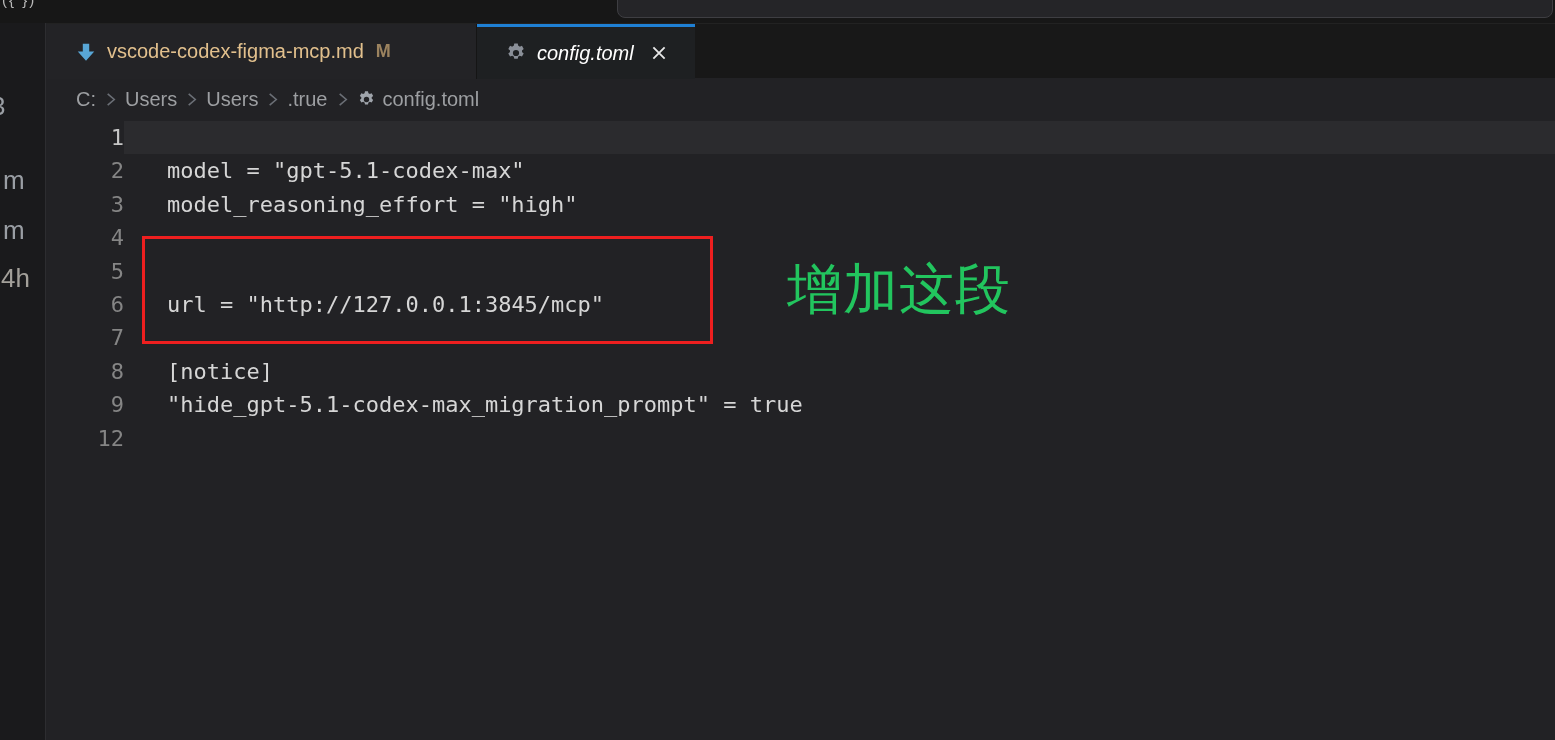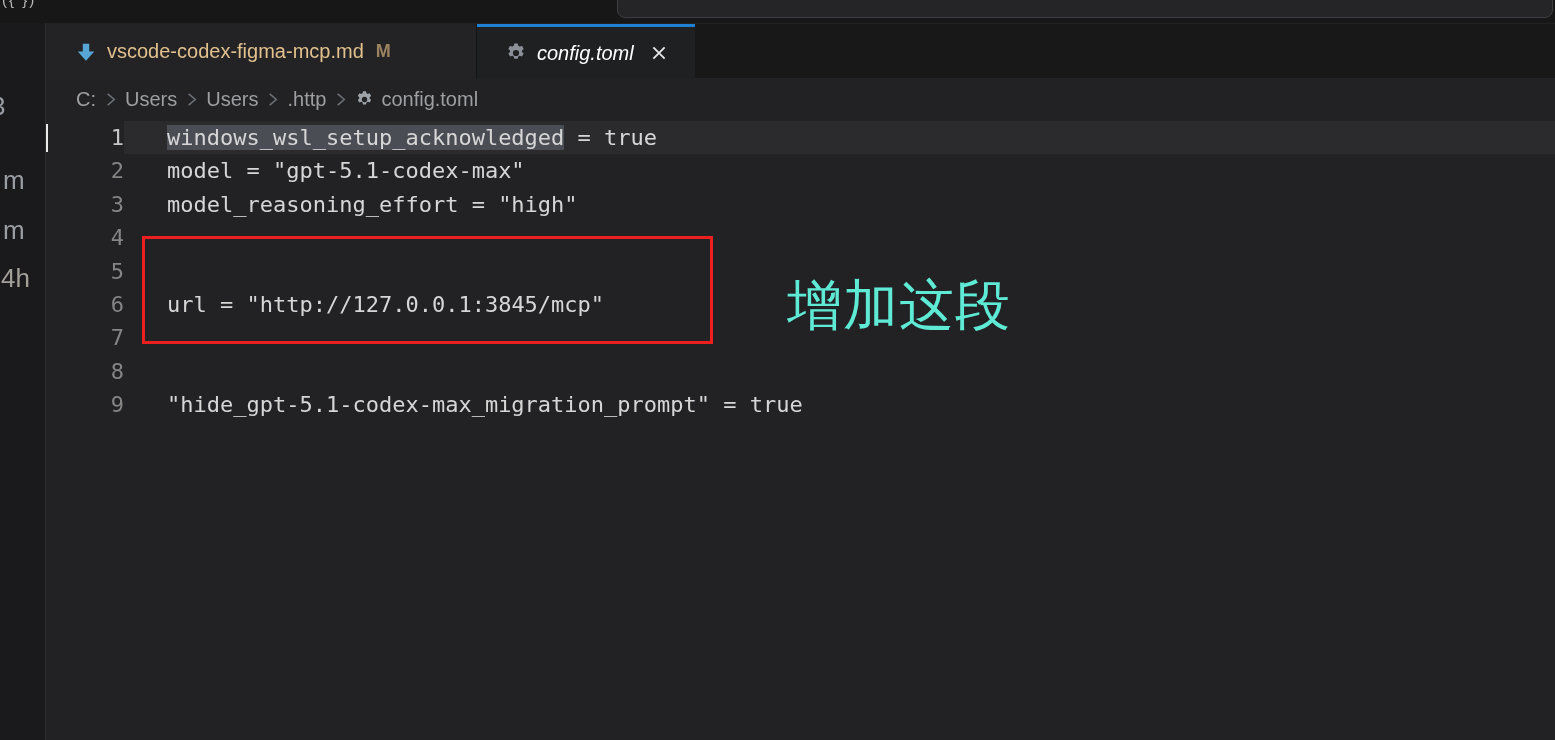--- a/index.html
+++ b/index.html
@@ -59,21 +59,21 @@
                  background:rgba(255,255,255,0.045); }
   .line-current .ln { color:#c6c6c6; }
   .sel-word { background:#4a4e54; position:relative; }
   .caret { position:absolute; left:-1px; top:3px; width:2px; height:28px;
            background:#eaeaea; }
   .url-link { text-underline-offset:4px; cursor:pointer; }
 
   
   .red-box { position:absolute; left:95px; top:115px; width:571px; height:108px;
              border:3px solid #ee1f1f; pointer-events:none; }
-  .cjk-note { position:absolute; left:740px; top:148px; color:#5eead4;
+  .cjk-note { position:absolute; left:740px; top:132px; color:#22c55e;
               font-size:55px; font-weight:500; letter-spacing:1px;
               pointer-events:none; font-family:"Liberation Sans",sans-serif; }
 </style>
 </head>
 <body>
 
 <div class="screen">
 
   <div class="titlebar">
     <span class="tb-frag">({ })</span>
@@ -114,36 +114,35 @@
           <path d="M5 2l7 6-7 6" fill="none" stroke="#6b6f76" stroke-width="1.7"></path>
         </svg>
       <span class="crumb">Users</span>
       <svg class="crumb-sep" viewBox="0 0 16 16">
           <path d="M5 2l7 6-7 6" fill="none" stroke="#6b6f76" stroke-width="1.7"></path>
         </svg>
       <span class="crumb">Users</span>
       <svg class="crumb-sep" viewBox="0 0 16 16">
           <path d="M5 2l7 6-7 6" fill="none" stroke="#6b6f76" stroke-width="1.7"></path>
         </svg>
-      <span class="crumb">.http</span>
+      <span class="crumb">.true</span>
       <svg class="crumb-sep" viewBox="0 0 16 16">
           <path d="M5 2l7 6-7 6" fill="none" stroke="#6b6f76" stroke-width="1.7"></path>
         </svg>
       <svg class="crumb-gear" viewBox="0 0 24 24">
         <path fill="#9fa4ab" fill-rule="evenodd" d="M9.6 4.2l.5-2.5h3.8l.5 2.5c.6.2 1.2.5 1.7.9l2.4-.9 1.9 3.3-1.9 1.7c.1.3.1.5.1.8s0 .5-.1.8l1.9 1.7-1.9 3.3-2.4-.9c-.5.4-1.1.7-1.7.9l-.5 2.5h-3.8l-.5-2.5c-.6-.2-1.2-.5-1.7-.9l-2.4.9-1.9-3.3 1.9-1.7c-.1-.3-.1-.5-.1-.8s0-.5.1-.8L3.6 7.5l1.9-3.3 2.4.9c.5-.4 1.1-.7 1.7-.9zM12 15.4a3.4 3.4 0 1 0 0-6.8 3.4 3.4 0 0 0 0 6.8z"></path>
       </svg>
       <span class="crumb">config.toml</span>
     </div>
 
     <div class="code-area">
 
       <div class="line line-current">
         <div class="cur-line-bg"></div>
         <span class="ln">1</span>
-        <span class="code"><span class="sel-word">windows_wsl_setup_acknowledged</span><span class="caret"></span><span> = true</span></span>
       </div>
 
       <div class="line">
         <span class="ln">2</span>
         <span class="code">model = "gpt-5.1-codex-max"</span>
       </div>
 
       <div class="line">
         <span class="ln">3</span>
         <span class="code">model_reasoning_effort = "high"</span>
@@ -163,28 +162,33 @@
         <span class="code"><span>url = "</span><span class="url-link">http://127.0.0.1:3845/mcp</span><span>"</span></span>
       </div>
 
       <div class="line">
         <span class="ln">7</span>
         <span class="code"></span>
       </div>
 
       <div class="line">
         <span class="ln">8</span>
+        <span class="code">[notice]</span>
       </div>
 
       <div class="line">
         <span class="ln">9</span>
         <span class="code">"hide_gpt-5.1-codex-max_migration_prompt" = true</span>
       </div>
 
 
 
+      <div class="line">
+        <span class="ln">12</span>
+        <span class="code"></span>
+      </div>
 
       <div class="red-box"></div>
       <div class="cjk-note">增加这段</div>
 
     </div>
   </div>
 </div>
 
 </body></html>

